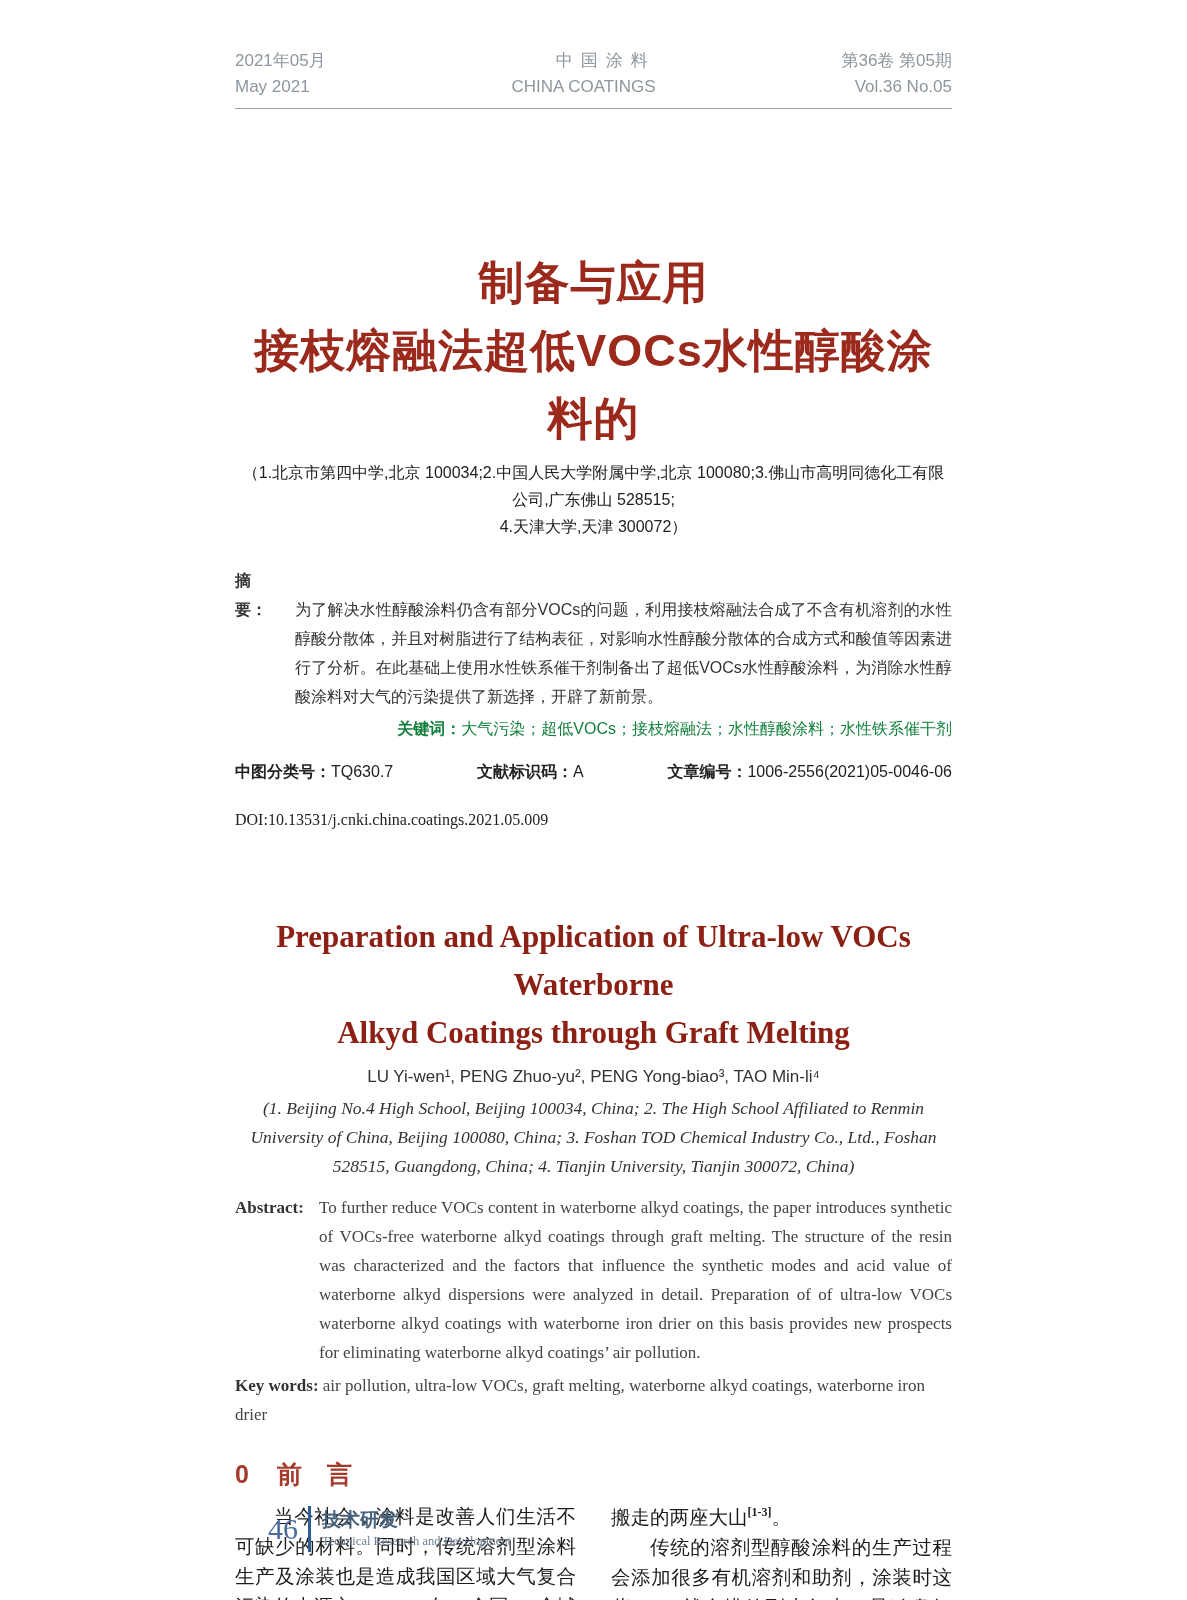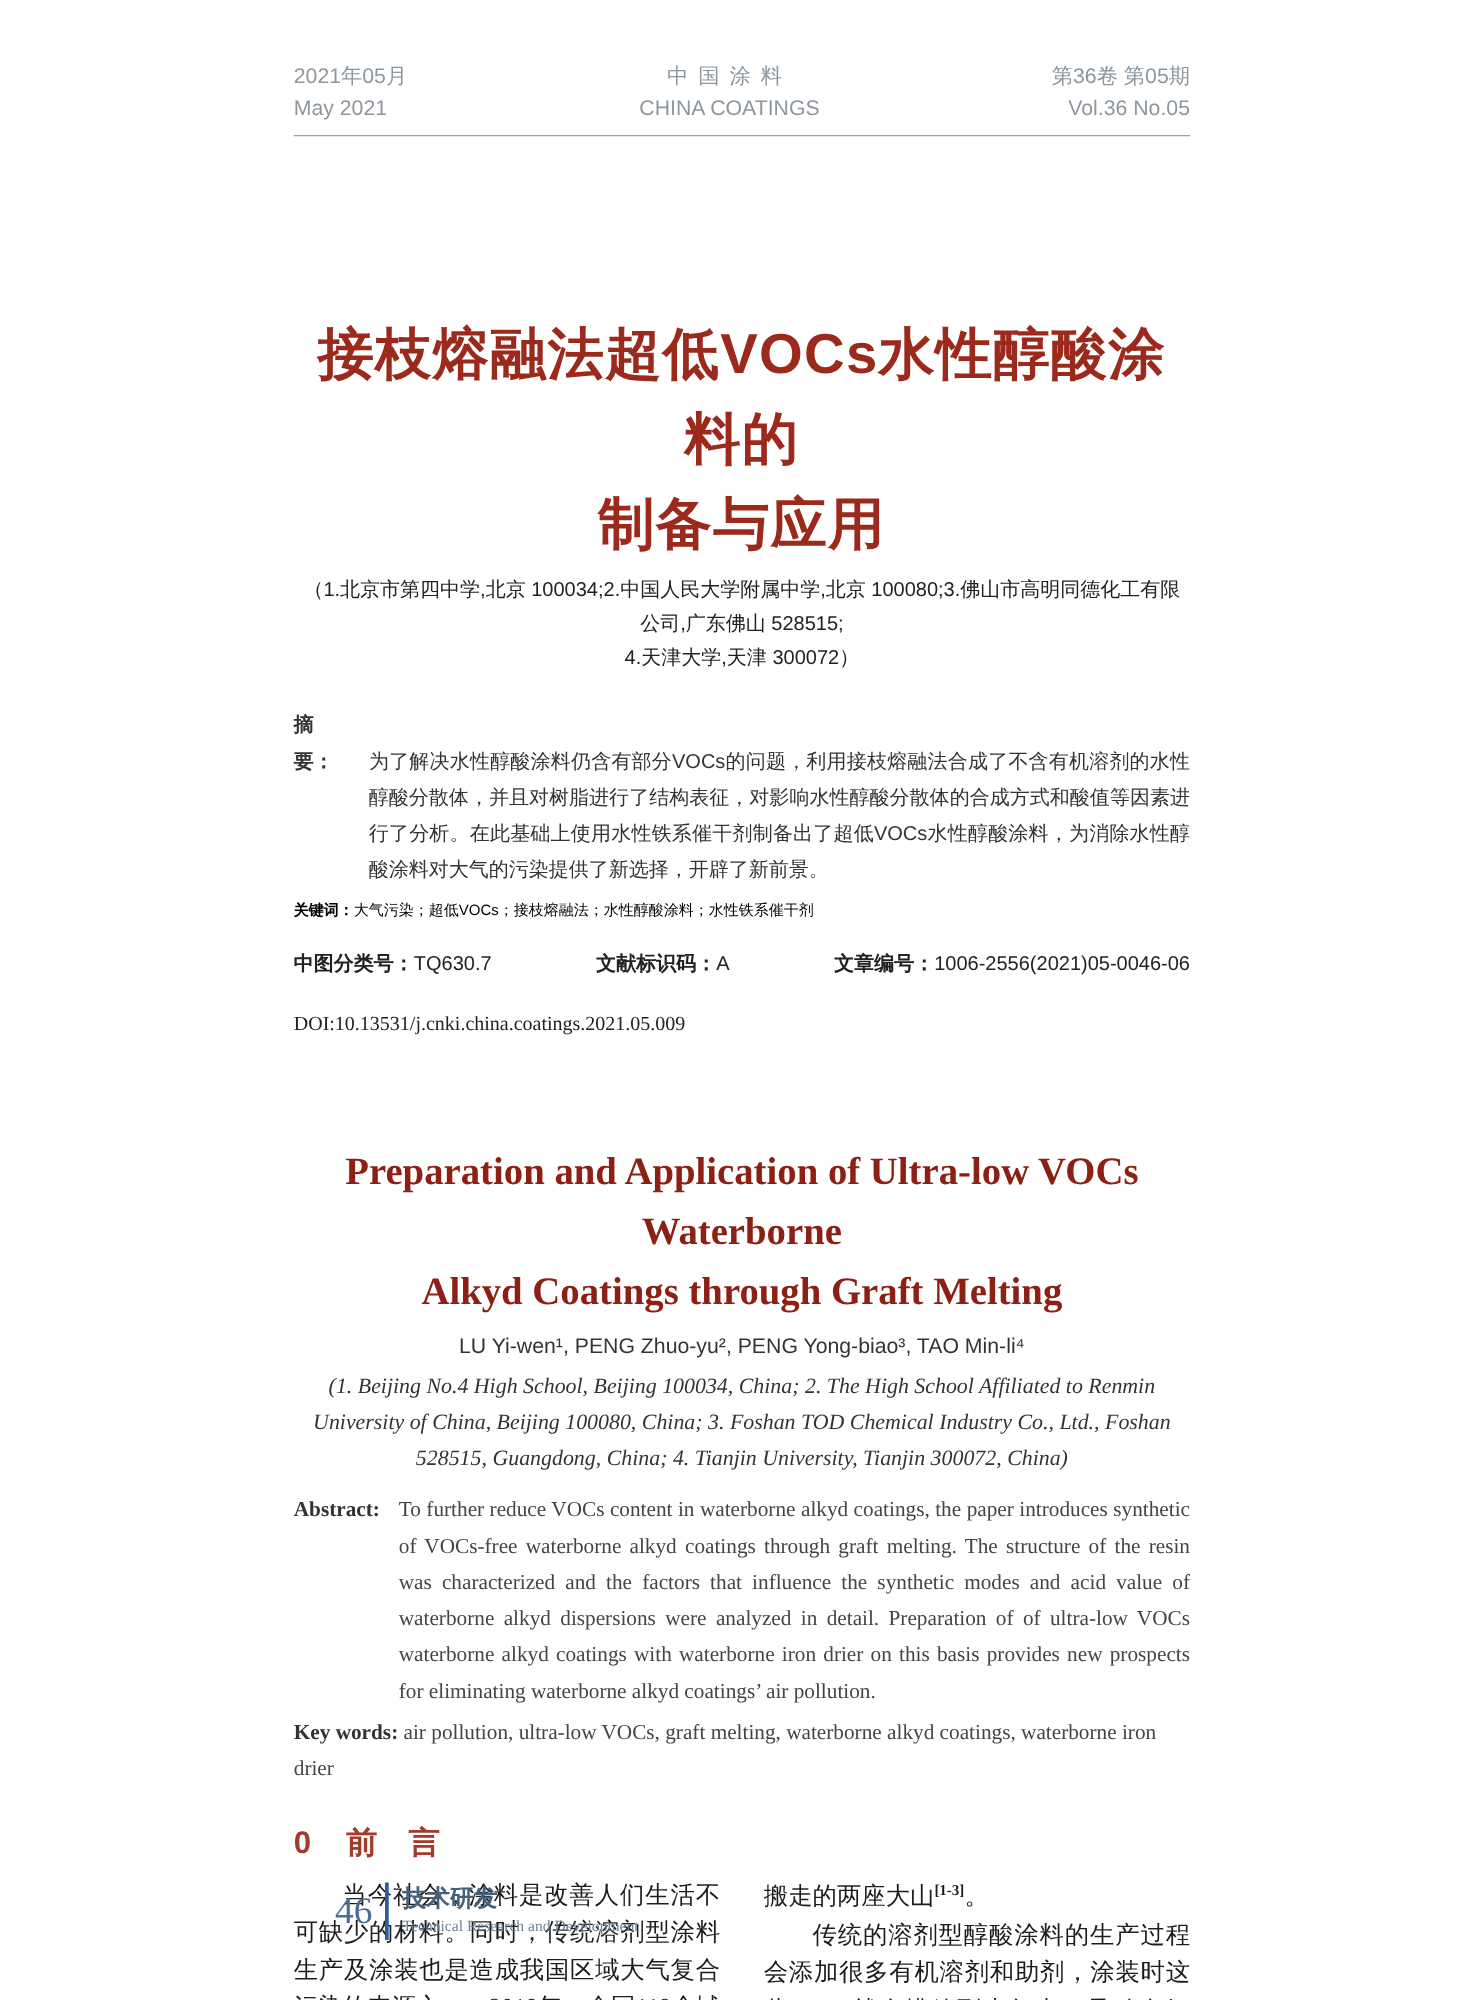--- a/index.html
+++ b/index.html
@@ -16,21 +16,21 @@
     color:var(--text-dark,#222222);
   }
   
   .hdr{
     display:flex;justify-content:space-between;align-items:flex-end;
     border-bottom:1px solid var(--rule-gray,#9aa1a7);
     padding-bottom:8px;
     color:var(--header-gray,#8d969e);
     font-size:17px;line-height:26px;
   }
-  .hdr-col.center{text-align:center;}
+  .hdr-col.center{text-align:right;}
   .hdr-col.right{text-align:right;}
   .hdr .sp{letter-spacing:8px;}
   
   .title-zh{
     margin:140px 0 0 0;
     text-align:center;
     font-size:45px;line-height:68px;
     font-weight:bold;letter-spacing:1px;
     color:var(--title-red,#9c2a1c);
   }
@@ -38,21 +38,21 @@
   .authors-zh{margin-top:12px;text-align:center;font-size:17px;line-height:24px;color:#222;}
   .affil-zh{margin-top:6px;text-align:center;font-size:16px;line-height:27px;color:#222;}
   
   .abstract-zh{
     margin:26px 0 0 0;
     font-size:16px;line-height:29px;color:#333;
     text-align:justify;
     padding-left:60px;text-indent:-60px;
   }
   .lbl-cn{display:inline-block;width:60px;text-indent:0;font-weight:bold;}
-  .keywords-zh{margin:3px 0 0 0;font-size:12px;line-height:29px;color:#000000;}
+  .keywords-zh{margin:3px 0 0 0;font-size:16px;line-height:29px;color:#15803d;text-align:right;}
   .lbl-b{font-weight:bold;}
   .meta-row{
     margin-top:17px;display:flex;justify-content:space-between;
     font-size:16px;line-height:24px;color:#222;
   }
   .doi{margin-top:25px;font-family:"Liberation Serif",serif;font-size:16px;line-height:22px;color:#222;}
   
   .title-en{
     margin:82px 0 0 0;
     text-align:center;
@@ -136,22 +136,22 @@
       <div class="sp">中国涂料</div>
       <div>CHINA COATINGS</div>
     </div>
     <div class="hdr-col right">
       <div>第36卷 第05期</div>
       <div>Vol.36  No.05</div>
     </div>
   </header>
 
   <h1 class="title-zh">
+    <span class="tl">制备与应用</span>
     <span class="tl">接枝熔融法超低VOCs水性醇酸涂料的</span>
-    <span class="tl">制备与应用</span>
   </h1>
 
 
   <div class="affil-zh">
     <div>（1.北京市第四中学,北京 100034;2.中国人民大学附属中学,北京 100080;3.佛山市高明同德化工有限公司,广东佛山 528515;</div>
     <div>4.天津大学,天津 300072）</div>
   </div>
 
   <p class="abstract-zh"><span class="lbl-cn">摘　要：</span><span>为了解决水性醇酸涂料仍含有部分VOCs的问题，利用接枝熔融法合成了不含有机溶剂的水性醇酸分散体，并且对树脂进行了结构表征，对影响水性醇酸分散体的合成方式和酸值等因素进行了分析。在此基础上使用水性铁系催干剂制备出了超低VOCs水性醇酸涂料，为消除水性醇酸涂料对大气的污染提供了新选择，开辟了新前景。</span></p>
 

